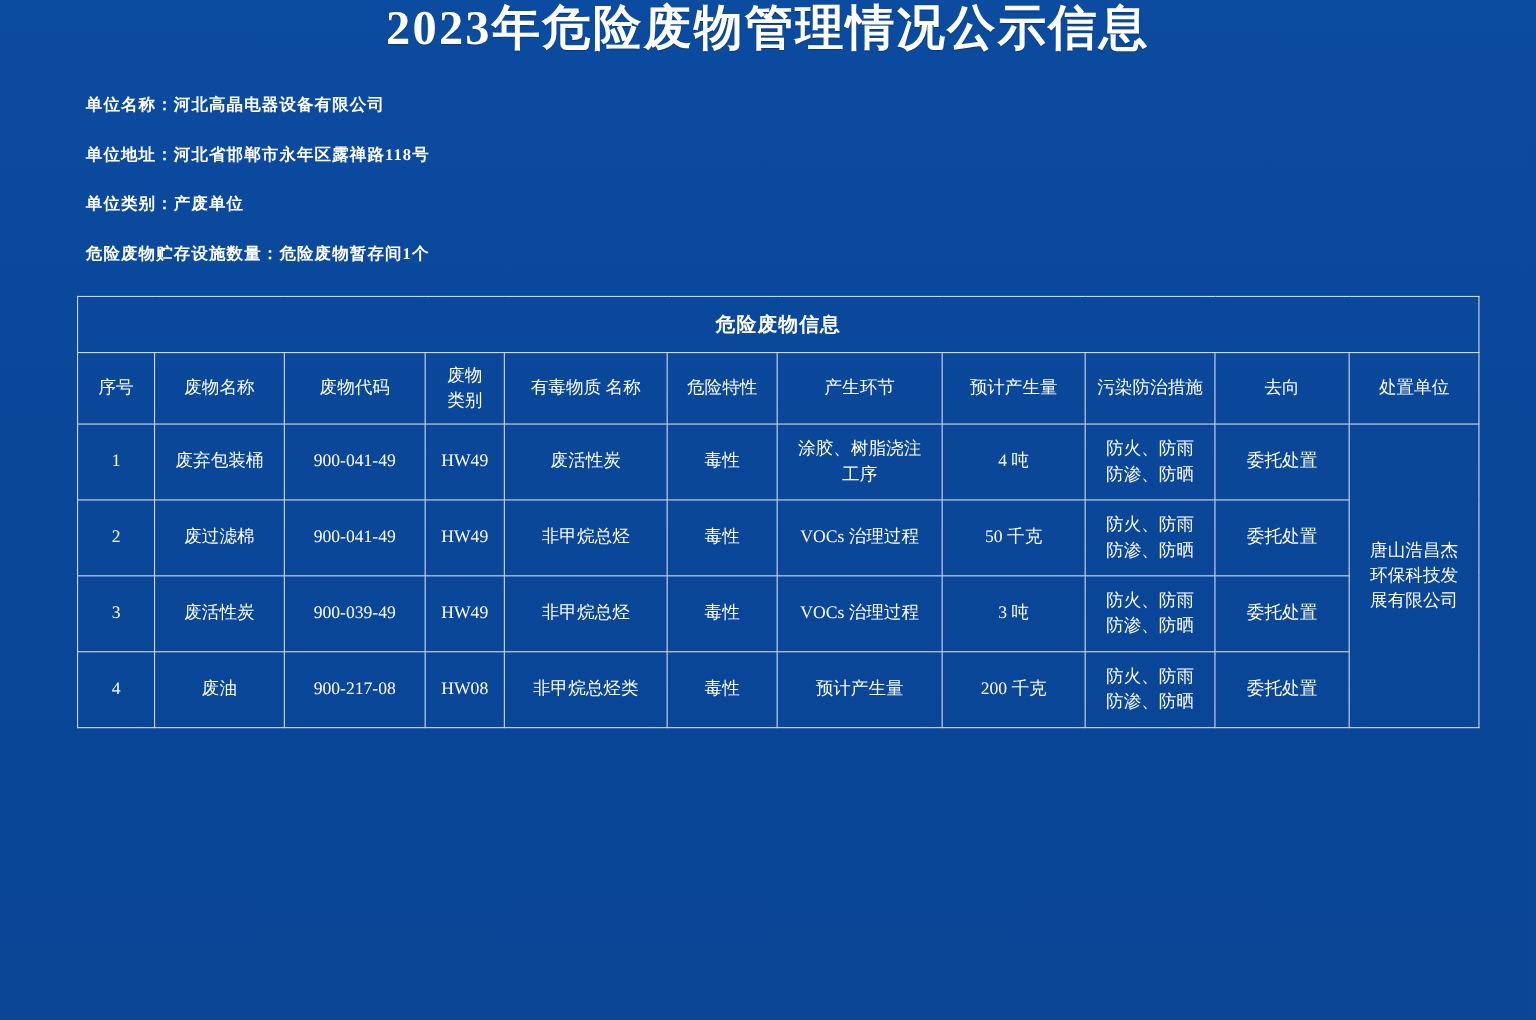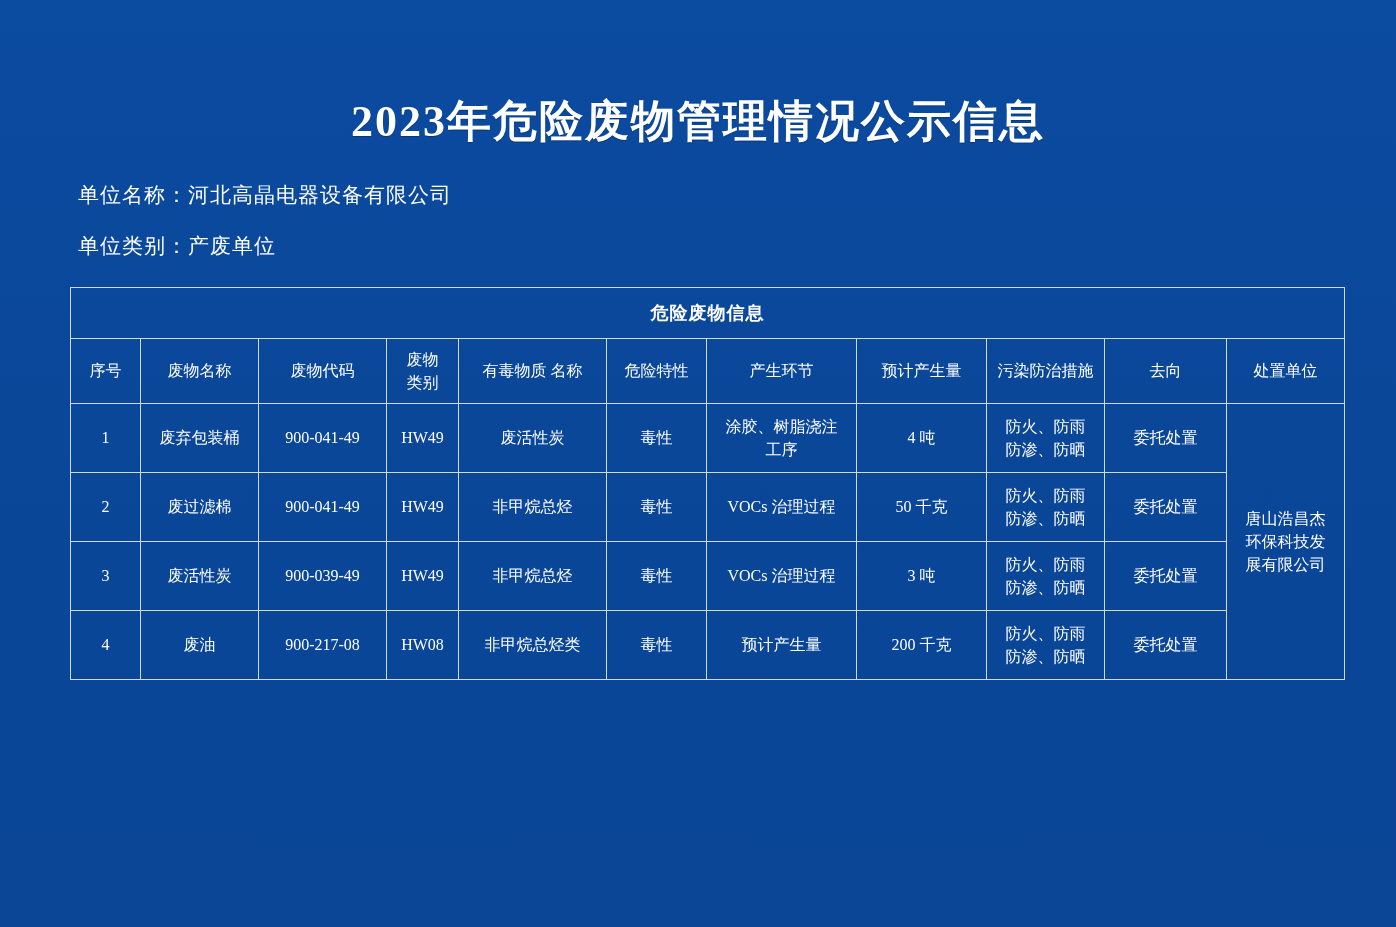--- a/index.html
+++ b/index.html
@@ -20,31 +20,30 @@
     width: 1396px;
     height: 927px;
     box-sizing: border-box;
     padding: 0 70px;
   }
   .title {
     text-align: center;
     font-size: 44px;
     font-weight: bold;
     letter-spacing: 2px;
-    padding-top: 96px;
     line-height: 1.2;
     text-shadow: 0 1px 1px rgba(0,0,0,0.25);
   }
   .meta {
     margin-top: 36px;
     padding-left: 8px;
   }
   .meta-row {
-    font-size: 21px;
-    font-weight: normal;
+    font-size: 15px;
+    font-weight: bold;
     line-height: 1.0;
     margin-bottom: 30px;
     letter-spacing: 1px;
     white-space: pre;
   }
   table.waste {
     margin-top: 6px;
     width: 1258px;
     border-collapse: collapse;
     table-layout: fixed;
@@ -89,21 +88,23 @@
 </style>
 </head>
 <body>
 
 <div class="page">
 
   <div class="title">2023年危险废物管理情况公示信息</div>
 
   <div class="meta">
     <div class="meta-row">单位名称：河北高晶电器设备有限公司</div>
+    <div class="meta-row">单位地址：河北省邯郸市永年区露禅路118号</div>
     <div class="meta-row">单位类别：产废单位</div>
+    <div class="meta-row">危险废物贮存设施数量：危险废物暂存间1个</div>
   </div>
 
   <table class="waste">
     <colgroup>
       <col class="c-seq">
         <col class="c-name">
         <col class="c-code">
         <col class="c-cat">
       <col class="c-toxic">
         <col class="c-char">

